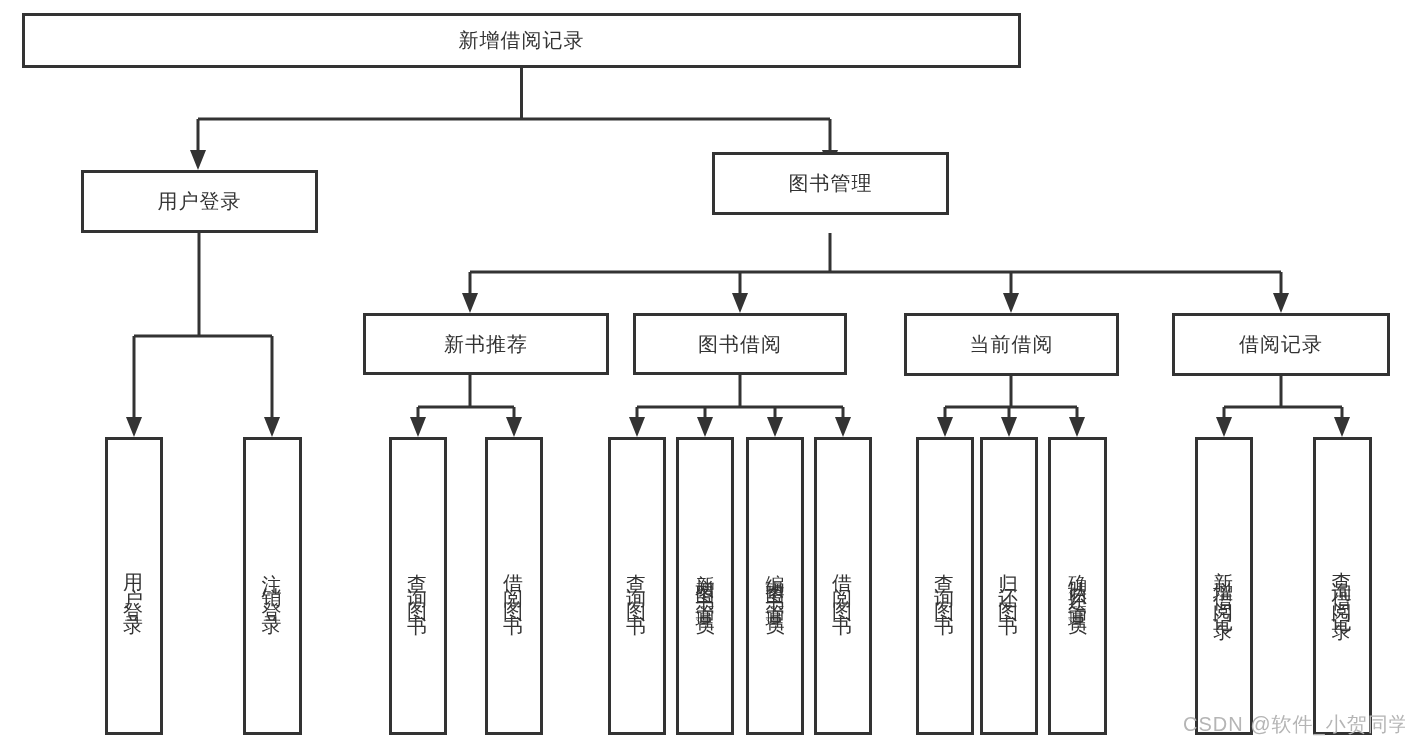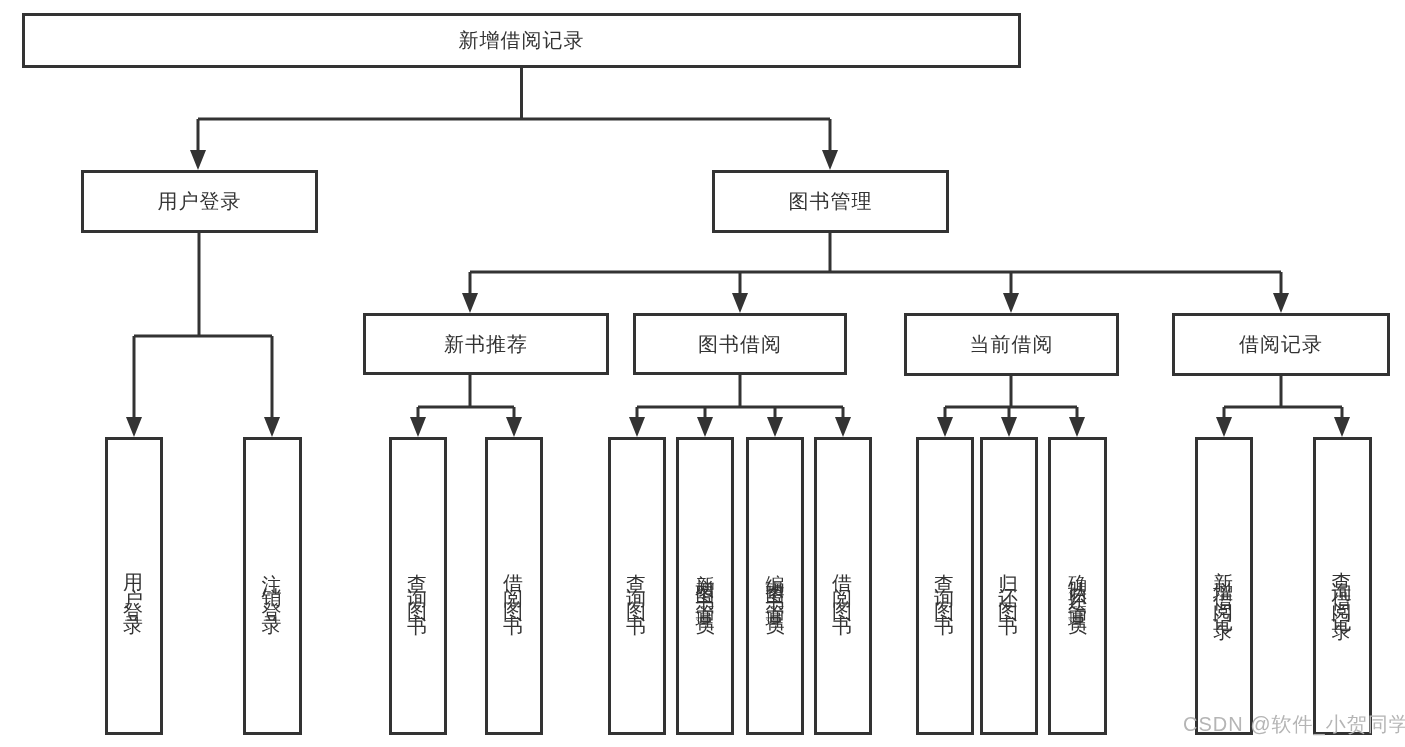--- a/index.html
+++ b/index.html
@@ -124,21 +124,21 @@
       <path d="M1224,407 L1224,419"></path>
       <polygon points="1216,417 1232,417 1224,437" fill="#333333" stroke="none"></polygon>
       <path d="M1342,407 L1342,419"></path>
       <polygon points="1334,417 1350,417 1342,437" fill="#333333" stroke="none"></polygon>
     </g>
   </svg>
 
   <div class="box hbox" style="left:22px; top:13px; width:999px; height:55px;">新增借阅记录</div>
 
   <div class="box hbox" style="left:81px; top:170px; width:237px; height:63px;">用户登录</div>
-  <div class="box hbox" style="left:712px; top:170px; width:237px; height:63px;">图书管理</div>
+  <div class="box hbox" style="left:712px; top:152px; width:237px; height:63px;">图书管理</div>
 
   <div class="box hbox" style="left:363px; top:313px; width:246px; height:62px;">新书推荐</div>
   <div class="box hbox" style="left:633px; top:313px; width:214px; height:62px;">图书借阅</div>
   <div class="box hbox" style="left:904px; top:313px; width:215px; height:63px;">当前借阅</div>
   <div class="box hbox" style="left:1172px; top:313px; width:218px; height:63px;">借阅记录</div>
 
   <div class="box vbox ls4" style="left:105px; top:437px; width:58px; height:298px;">
     <span>用户登录</span>
   </div>
   <div class="box vbox ls4" style="left:243px; top:437px; width:59px; height:298px;">

